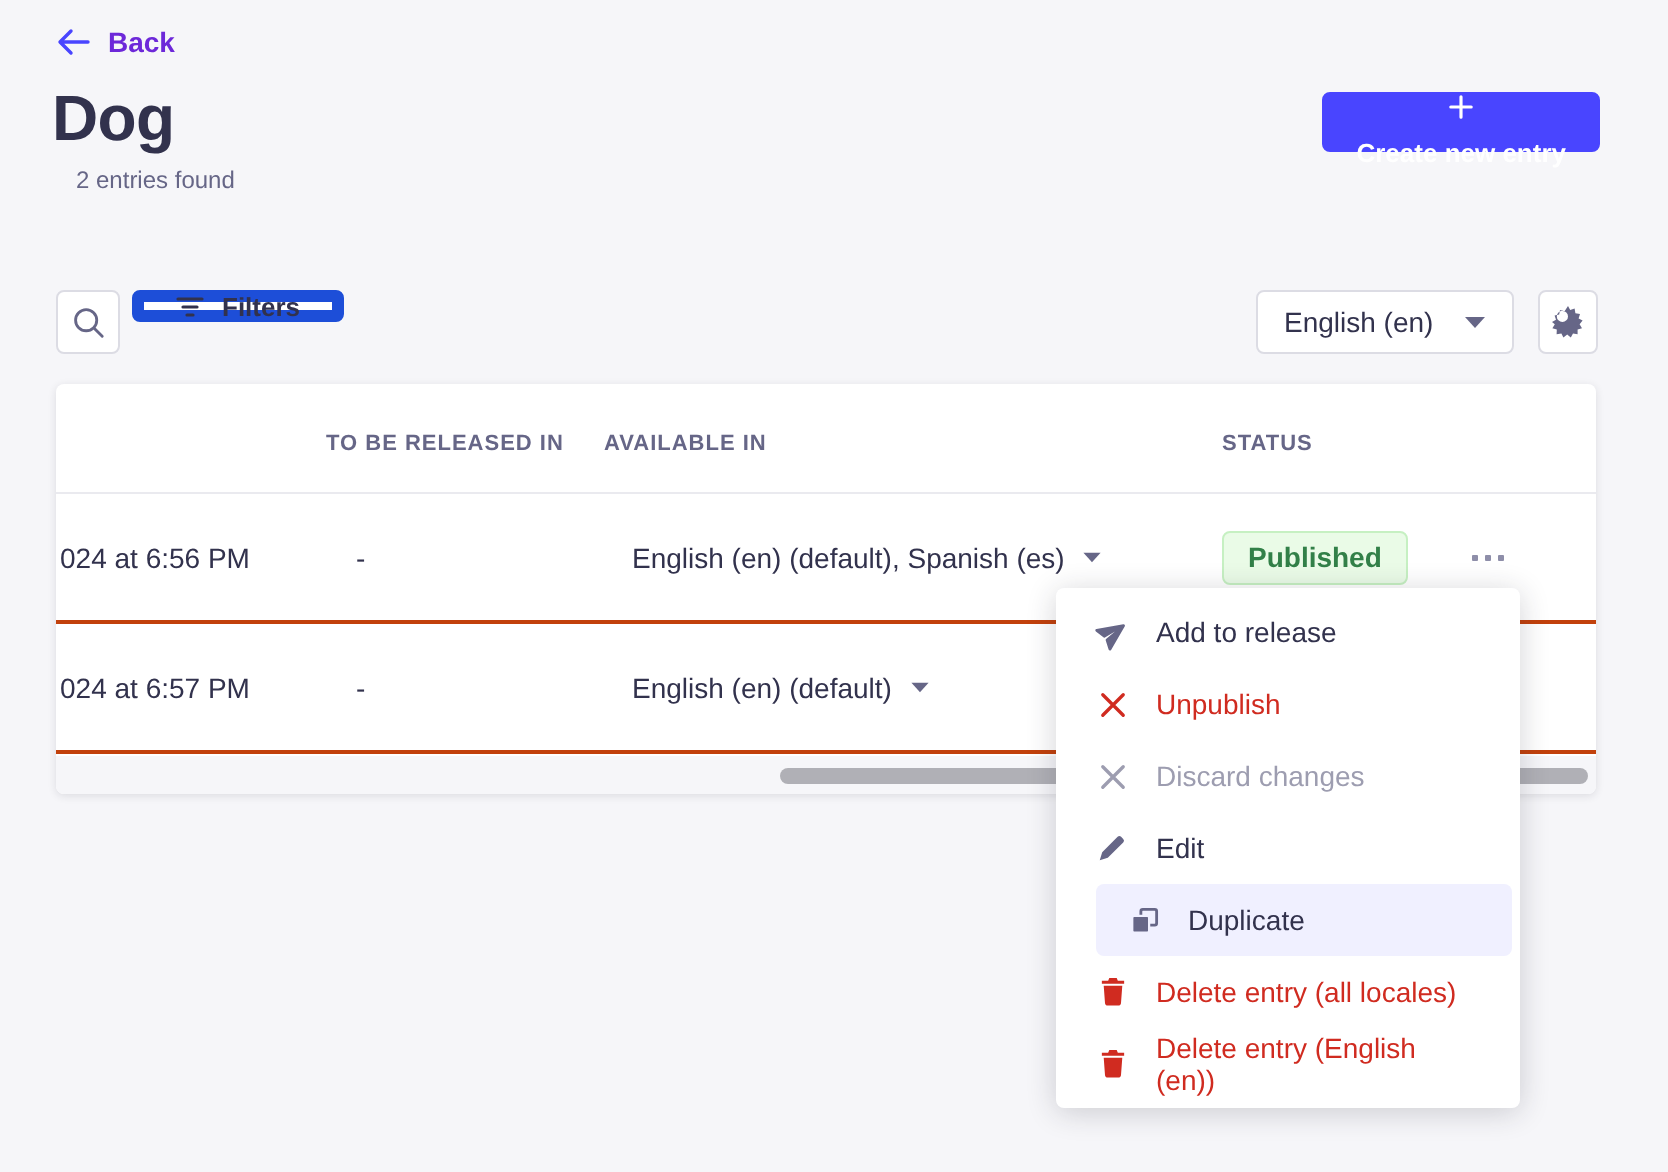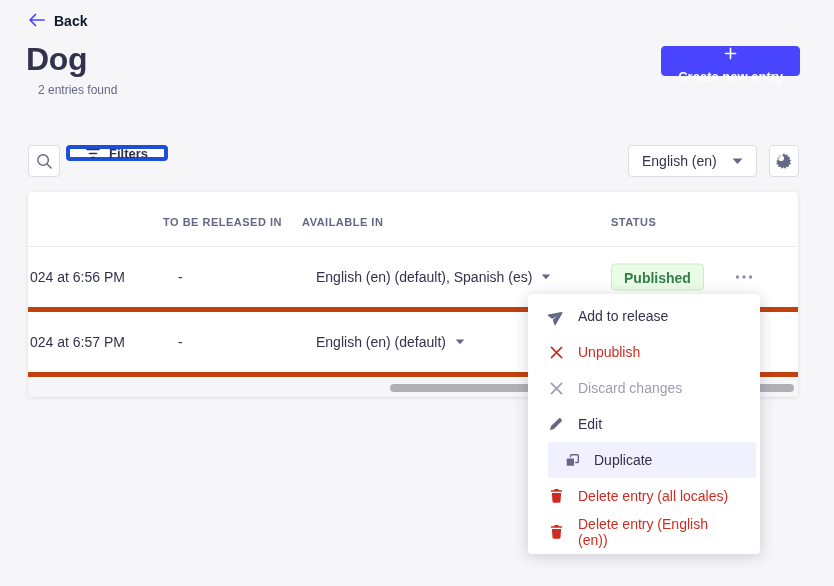--- a/index.html
+++ b/index.html
@@ -5,22 +5,22 @@
   * { margin:0; padding:0; box-sizing:border-box; }
   html,body { background:#e9e9ef; }
   body { font-family:"Liberation Sans", sans-serif; }
   .canvas {
     position:relative; width:834px; height:586px;
     background:#f6f6f9; overflow:hidden; margin:0 auto;
   }
   
   .back-link {
     position:absolute; left:28px; top:13px;
-    display:flex; align-items:flex-start; gap:9px;
-    color:#0f172a; font-size:14px; font-weight:600; cursor:pointer; text-decoration:none;
+    display:flex; align-items:center; gap:9px;
+    color:#6d28d9; font-size:14px; font-weight:600; cursor:pointer; text-decoration:none;
   }
   .page-title {
     position:absolute; left:26px; top:41px;
     font-size:32px; font-weight:700; color:#32324d; letter-spacing:-0.3px;
   }
   .page-subtitle {
     position:absolute; left:38px; top:83px;
     font-size:12px; color:#666687;
   }
   .create-btn {
@@ -34,21 +34,21 @@
   
   .icon-btn {
     position:absolute; top:145px; height:32px;
     background:#ffffff; border:1px solid #dcdce4; border-radius:4px;
     display:flex; align-items:center; justify-content:center; cursor:pointer;
   }
   .search-btn { left:28px; width:32px; }
   .gear-btn  { left:769px; width:30px; }
   .filters-btn {
     position:absolute; left:66px; top:145px; height:16px; padding:0 16px;
-    background:#ffffff; border:4px solid #1d4ed8; border-radius:4px;
+    background:#ffffff; border:6px solid #1d4ed8; border-radius:4px;
     display:flex; align-items:center; gap:9px; cursor:pointer;
     font-size:13px; font-weight:600; color:#32324d;
     font-family:"Liberation Sans", sans-serif;
   }
   .locale-select {
     position:absolute; left:628px; top:145px; width:129px; height:32px;
     background:#ffffff; border:1px solid #dcdce4; border-radius:4px;
     display:flex; align-items:center; justify-content:space-between;
     padding:0 13px; cursor:pointer; font-size:14px; color:#32324d;
   }
@@ -57,21 +57,21 @@
     position:absolute; left:28px; top:192px; width:770px; height:205px;
     background:#ffffff; border-radius:4px;
     box-shadow:0 1px 4px rgba(33,33,52,0.12); overflow:hidden;
   }
   .thead { position:relative; height:55px; border-bottom:1px solid #eaeaef; }
   .th {
     position:absolute; top:24px; font-size:11px; font-weight:700;
     color:#666687; letter-spacing:0.5px;
   }
   .th-released { left:135px; } .th-available { left:274px; } .th-status { left:583px; }
-  .trow { position:relative; height:65px; border-bottom:5px solid #c2410c; background:#ffffff; cursor:pointer; }
+  .trow { position:relative; height:65px; border-bottom:2px solid #c2410c; background:#ffffff; cursor:pointer; }
   .cell { position:absolute; top:50%; transform:translateY(-50%); font-size:14px; color:#32324d; white-space:nowrap; }
   .c-date { left:2px; } .c-dash { left:150px; } .c-avail { left:288px; display:flex; align-items:center; gap:9px; }
   .badge {
     position:absolute; left:583px; top:50%; transform:translateY(-50%);
     height:27px; padding:0 12px; display:flex; align-items:center;
     background:#eafbe7; border:1px solid #c6f0c2; border-radius:4px;
     color:#328048; font-size:14px; font-weight:600;
   }
   .more-btn {
     position:absolute; left:700px; top:50%; transform:translateY(-50%);

